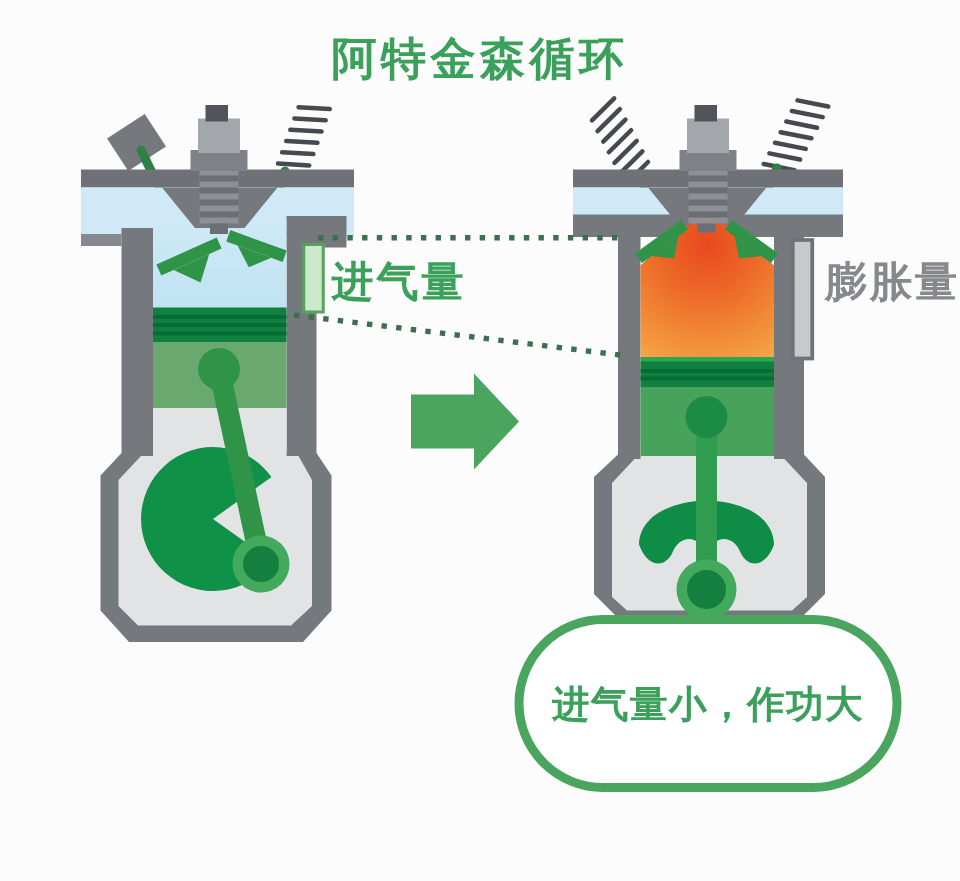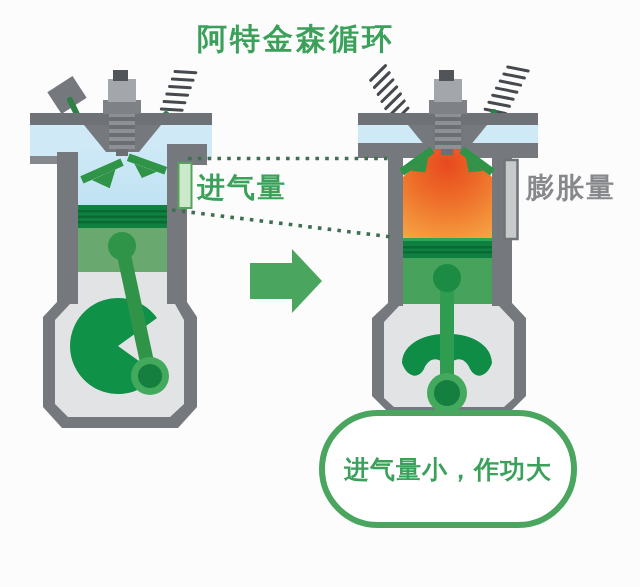--- a/index.html
+++ b/index.html
@@ -1,18 +1,19 @@
 <!DOCTYPE html>
 <html><head>
 <meta charset="utf-8">
 <style>
   html,body{margin:0;padding:0;background:#fcfcfd;}
   .stage{
     position:relative;width:615px;height:587px;background:#fcfcfd;overflow:hidden;
     font-family:"DejaVu Sans",sans-serif;
+    padding-left:24px;
   }
   svg text{font-family:"DejaVu Sans",sans-serif;font-weight:bold;}
 </style>
 </head>
 <body>
 
 <div class="stage">
 <svg width="640" height="587" viewBox="0 0 640 587">
   <defs>
     <path id="coil" d="M-10,-48 l20,-6 M-10,-40 l20,-6 M-10,-32 l20,-6 M-10,-24 l20,-6 M-10,-16 l20,-6 M-10,-8 l20,-6 M-10,0 l20,-6" stroke="#46494d" stroke-width="3" fill="none" stroke-linecap="round"></path>

